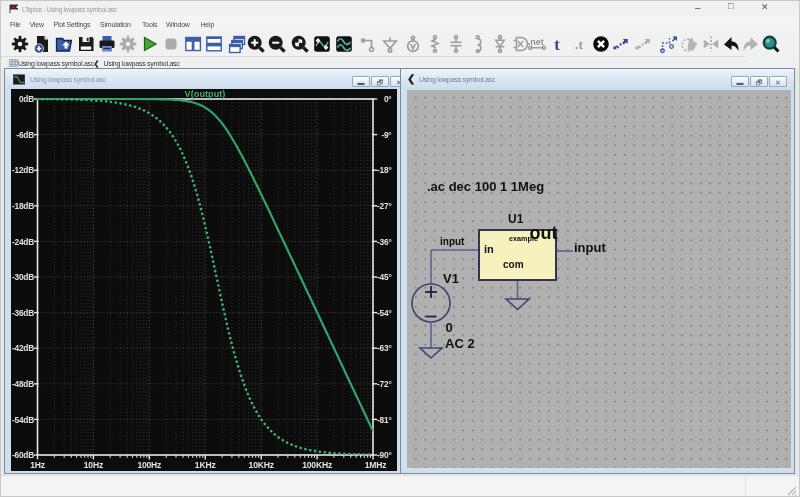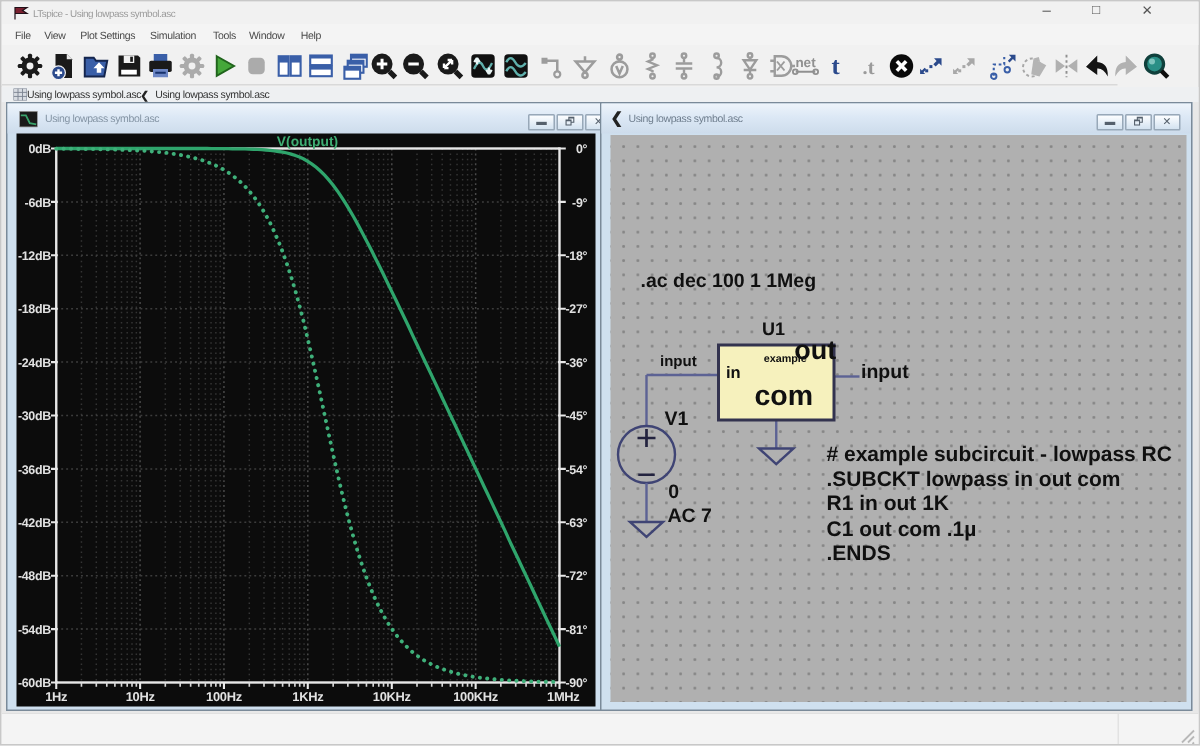--- a/index.html
+++ b/index.html
@@ -546,31 +546,26 @@
 <line x1="18.5" y1="226.5" x2="29.5" y2="226.5"></line>
 </g>
 <rect x="72" y="140" width="77" height="50" fill="#f6f1bd" stroke="#33334f" stroke-width="2"></rect>
 </svg>
 
     <div class="sctext" style="left:20px;top:89px;font-size:13px">.ac dec 100 1 1Meg</div>
     <div class="sctext" style="left:101px;top:121px;font-size:12px">U1</div>
     <div class="sctext" style="left:100px;top:141px;font-size:7.2px;width:33px;text-align:center">example</div>
     <div class="sctext" style="left:77px;top:151px;font-size:11px">in</div>
     <div class="sctext" style="left:122.5px;top:135px;font-size:18px">out</div>
-    <div class="sctext" style="left:96px;top:167px;font-size:19px">com</div>
+    <div class="sctext" style="left:96px;top:167px;font-size:10px">com</div>
     <div class="sctext" style="left:33px;top:144px;font-size:10px">input</div>
     <div class="sctext" style="left:167px;top:150px;font-size:13px">input</div>
     <div class="sctext" style="left:36px;top:181px;font-size:13px">V1</div>
     <div class="sctext" style="left:38.5px;top:230px;font-size:13px">0</div>
-    <div class="sctext" style="left:38px;top:246px;font-size:13px">AC 7</div>
-    <div class="sctext" style="left:144px;top:204px;font-size:14px">#&nbsp;example subcircuit - lowpass RC
-.SUBCKT lowpass in out com
-R1 in out 1K
-C1 out com .1µ
-.ENDS</div>
+    <div class="sctext" style="left:38px;top:246px;font-size:13px">AC 2</div>
   </div>
 </div>
 
 </div>
 <div class="status">
       <div style="position:absolute;right:55px;top:0;bottom:0;border-left:1px solid #e2e2e2"></div>
 <svg style="position:absolute;right:4px;bottom:2px" width="10" height="10" viewBox="0 0 10 10">
         <g stroke="#b8b8b8" stroke-width="1.2">
           <line x1="9" y1="1" x2="1" y2="9"></line>
           <line x1="9" y1="5" x2="5" y2="9"></line>

